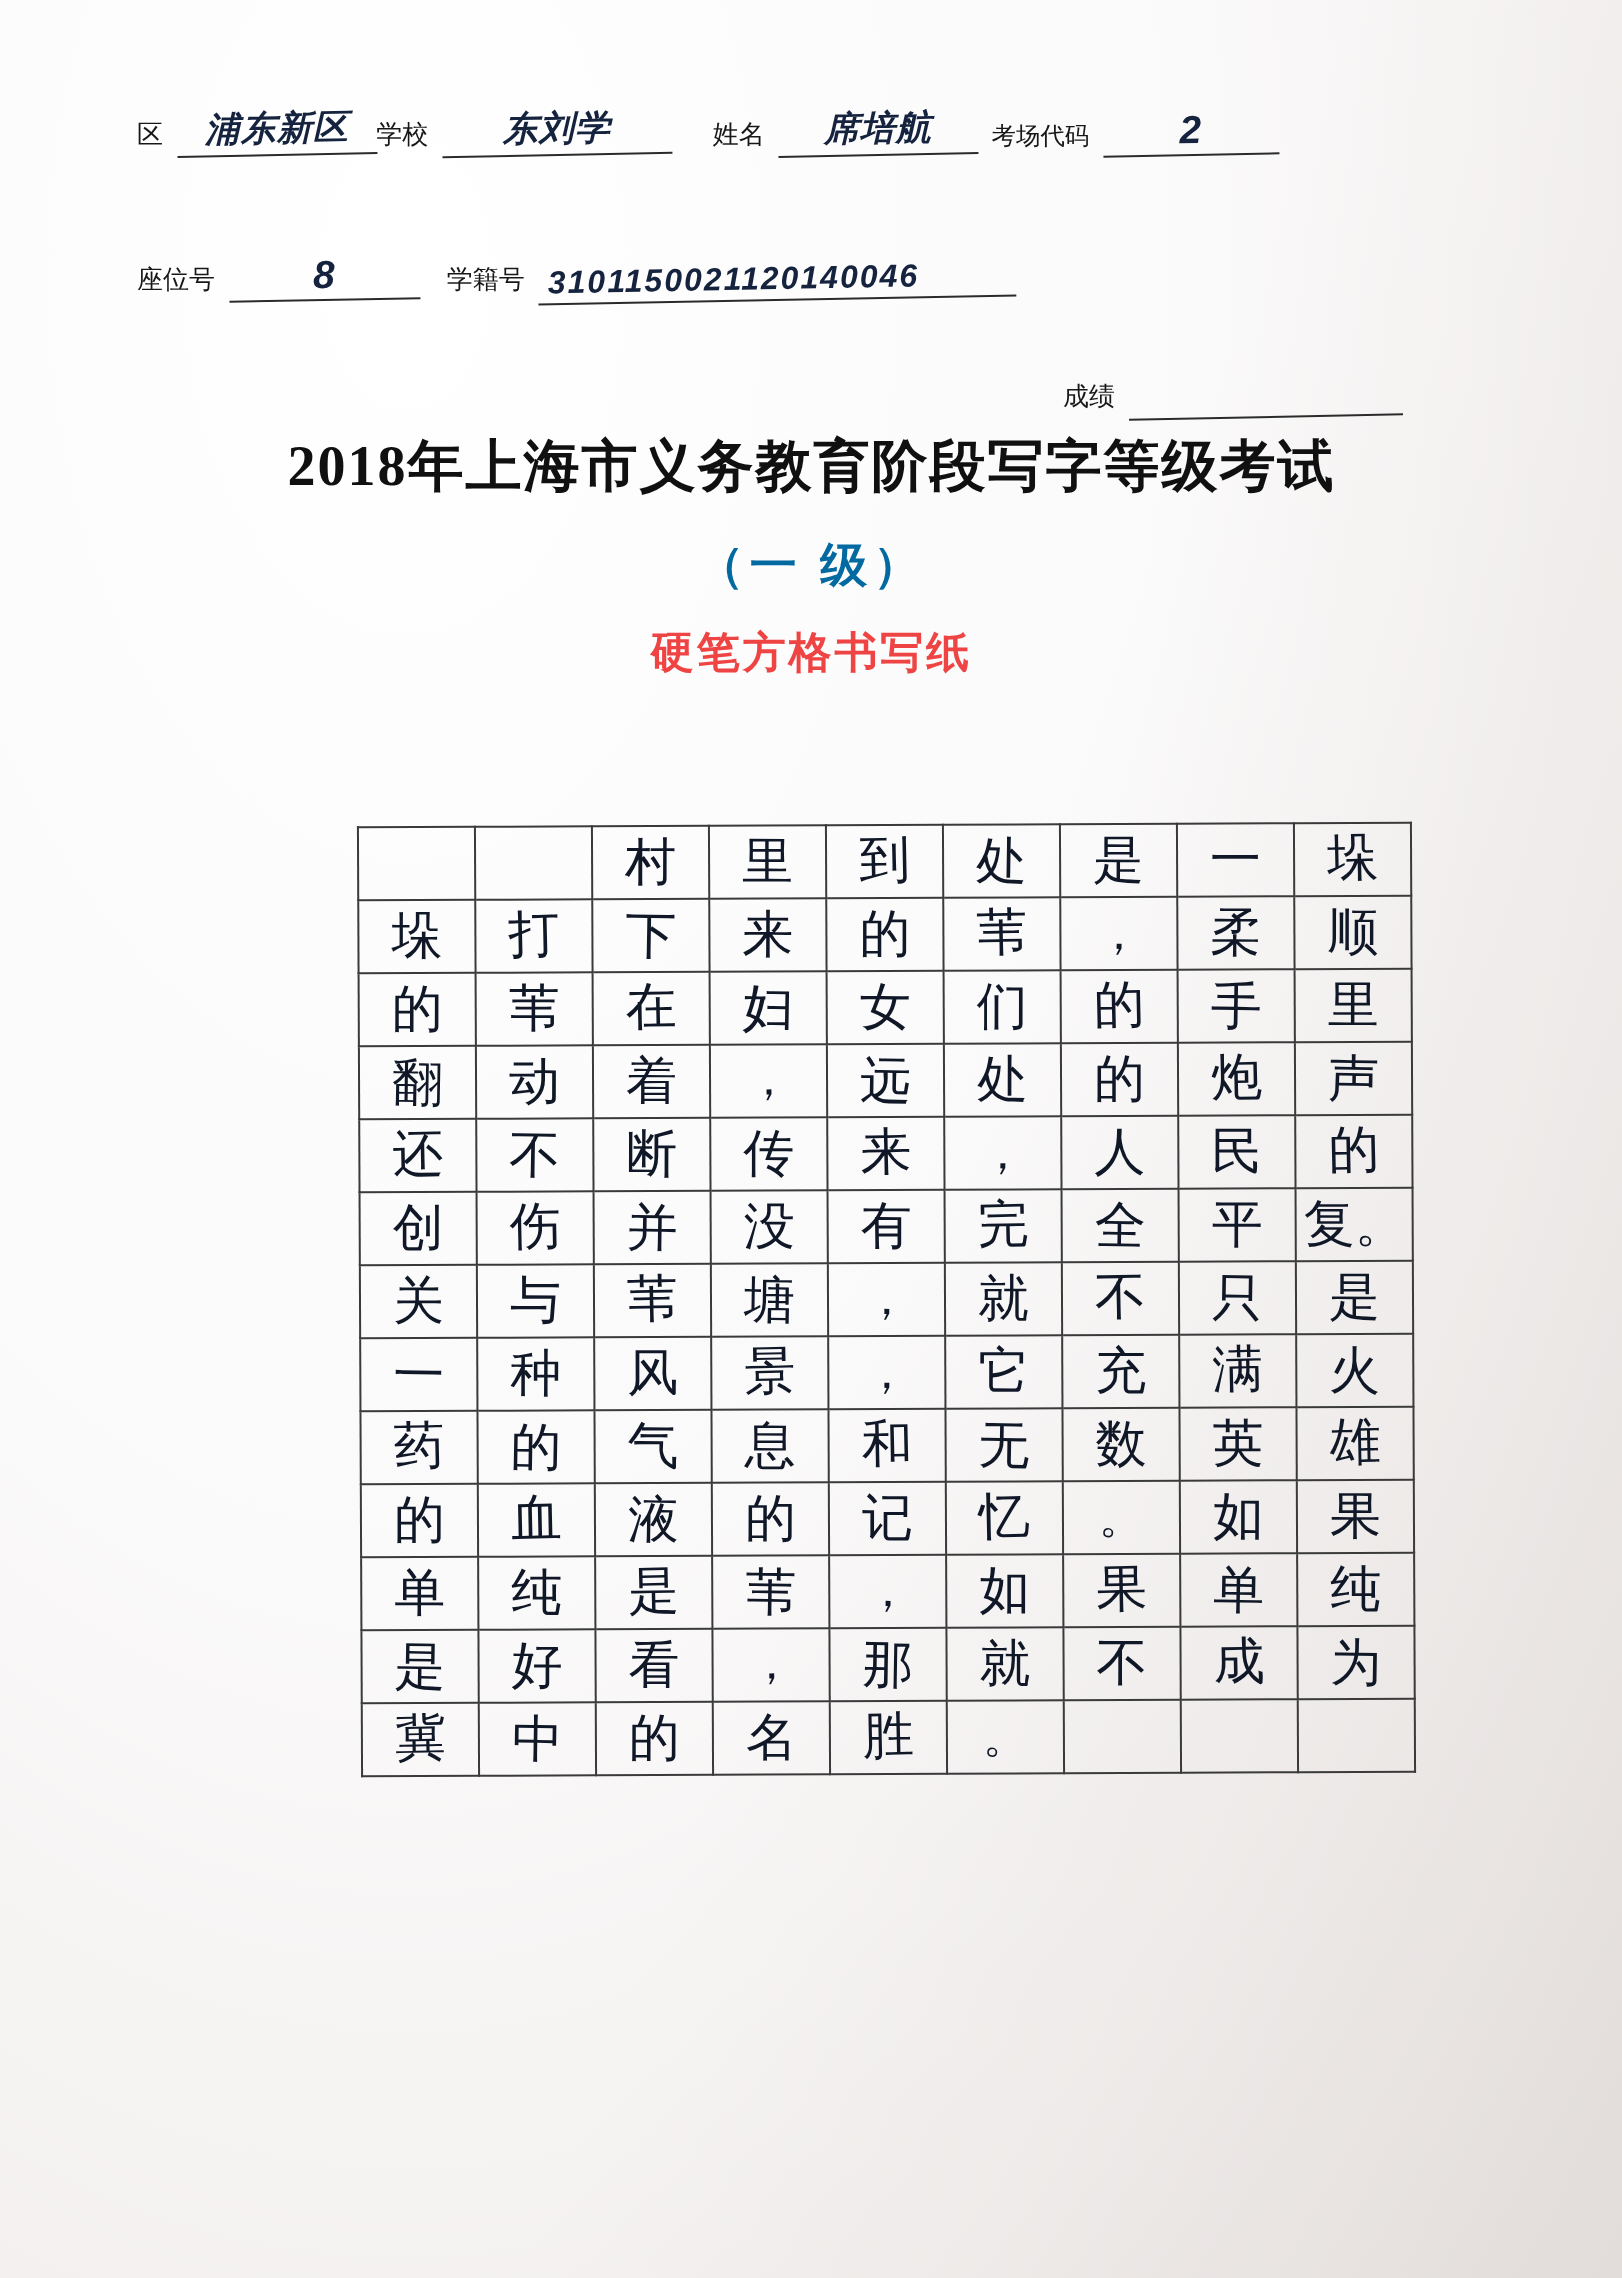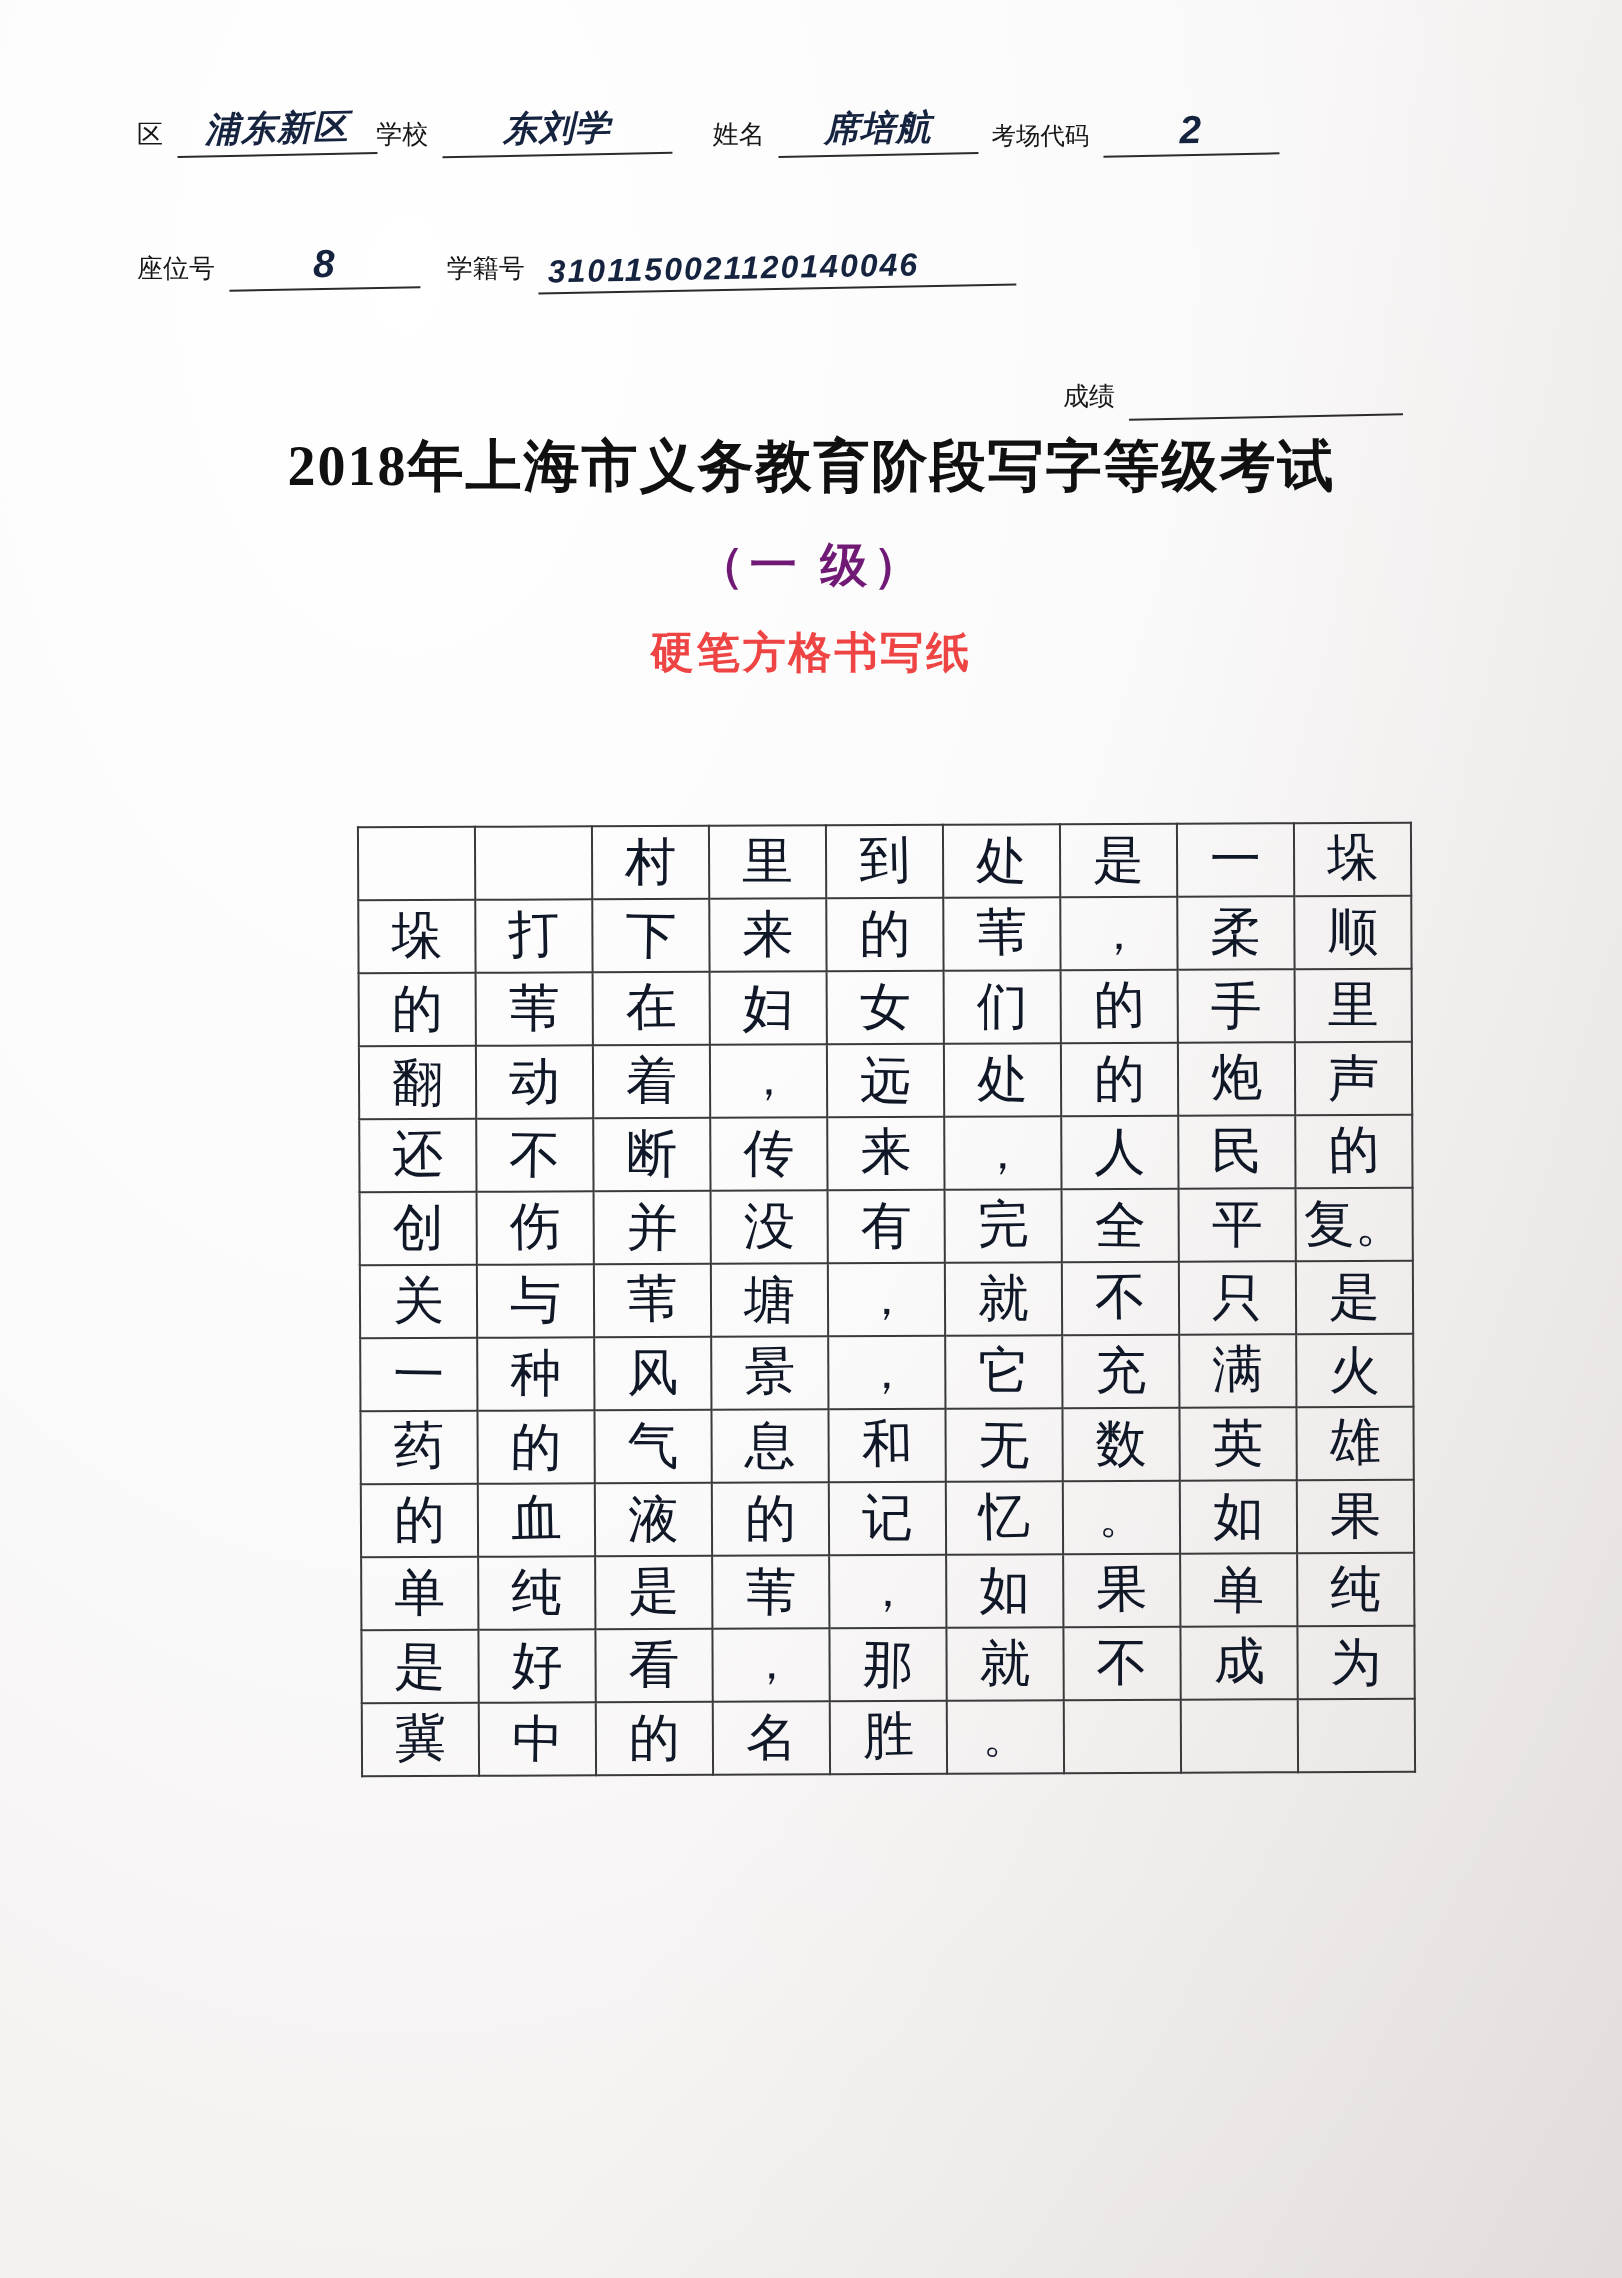--- a/index.html
+++ b/index.html
@@ -38,21 +38,21 @@
 
   
   .info-row {
     position: absolute;
     display: flex;
     align-items: flex-end;
     font-size: 26px;
     white-space: nowrap;
   }
   .row1 { left: 137px; top: 105px; }
-  .row2 { left: 137px; top: 242px; }
+  .row2 { left: 137px; top: 253px; }
   .row3 { left: 1063px; top: 379px; }
 
   .lbl {
     font-family: "Liberation Sans", sans-serif;
     font-size: 26px;
     color: #171717;
     padding-bottom: 3.9px;
   }
   .lbl.small { font-size: 24.4px; text-align: right; }
 
@@ -98,21 +98,21 @@
     letter-spacing: 2px;
     color: #101010;
     margin-bottom: 29px;
     text-align: center;
   }
   .title-level {
     font-family: "Liberation Serif", serif;
     font-size: 47px;
     font-weight: 700;
     letter-spacing: 5.9px;
-    color: #701a75;
+    color: #0369a1;
     margin-bottom: 27px;
   }
   .title-sub {
     font-family: "Liberation Serif", serif;
     font-size: 43px;
     font-weight: 700;
     letter-spacing: 2.9px;
     color: #ef4444;
   }
 

